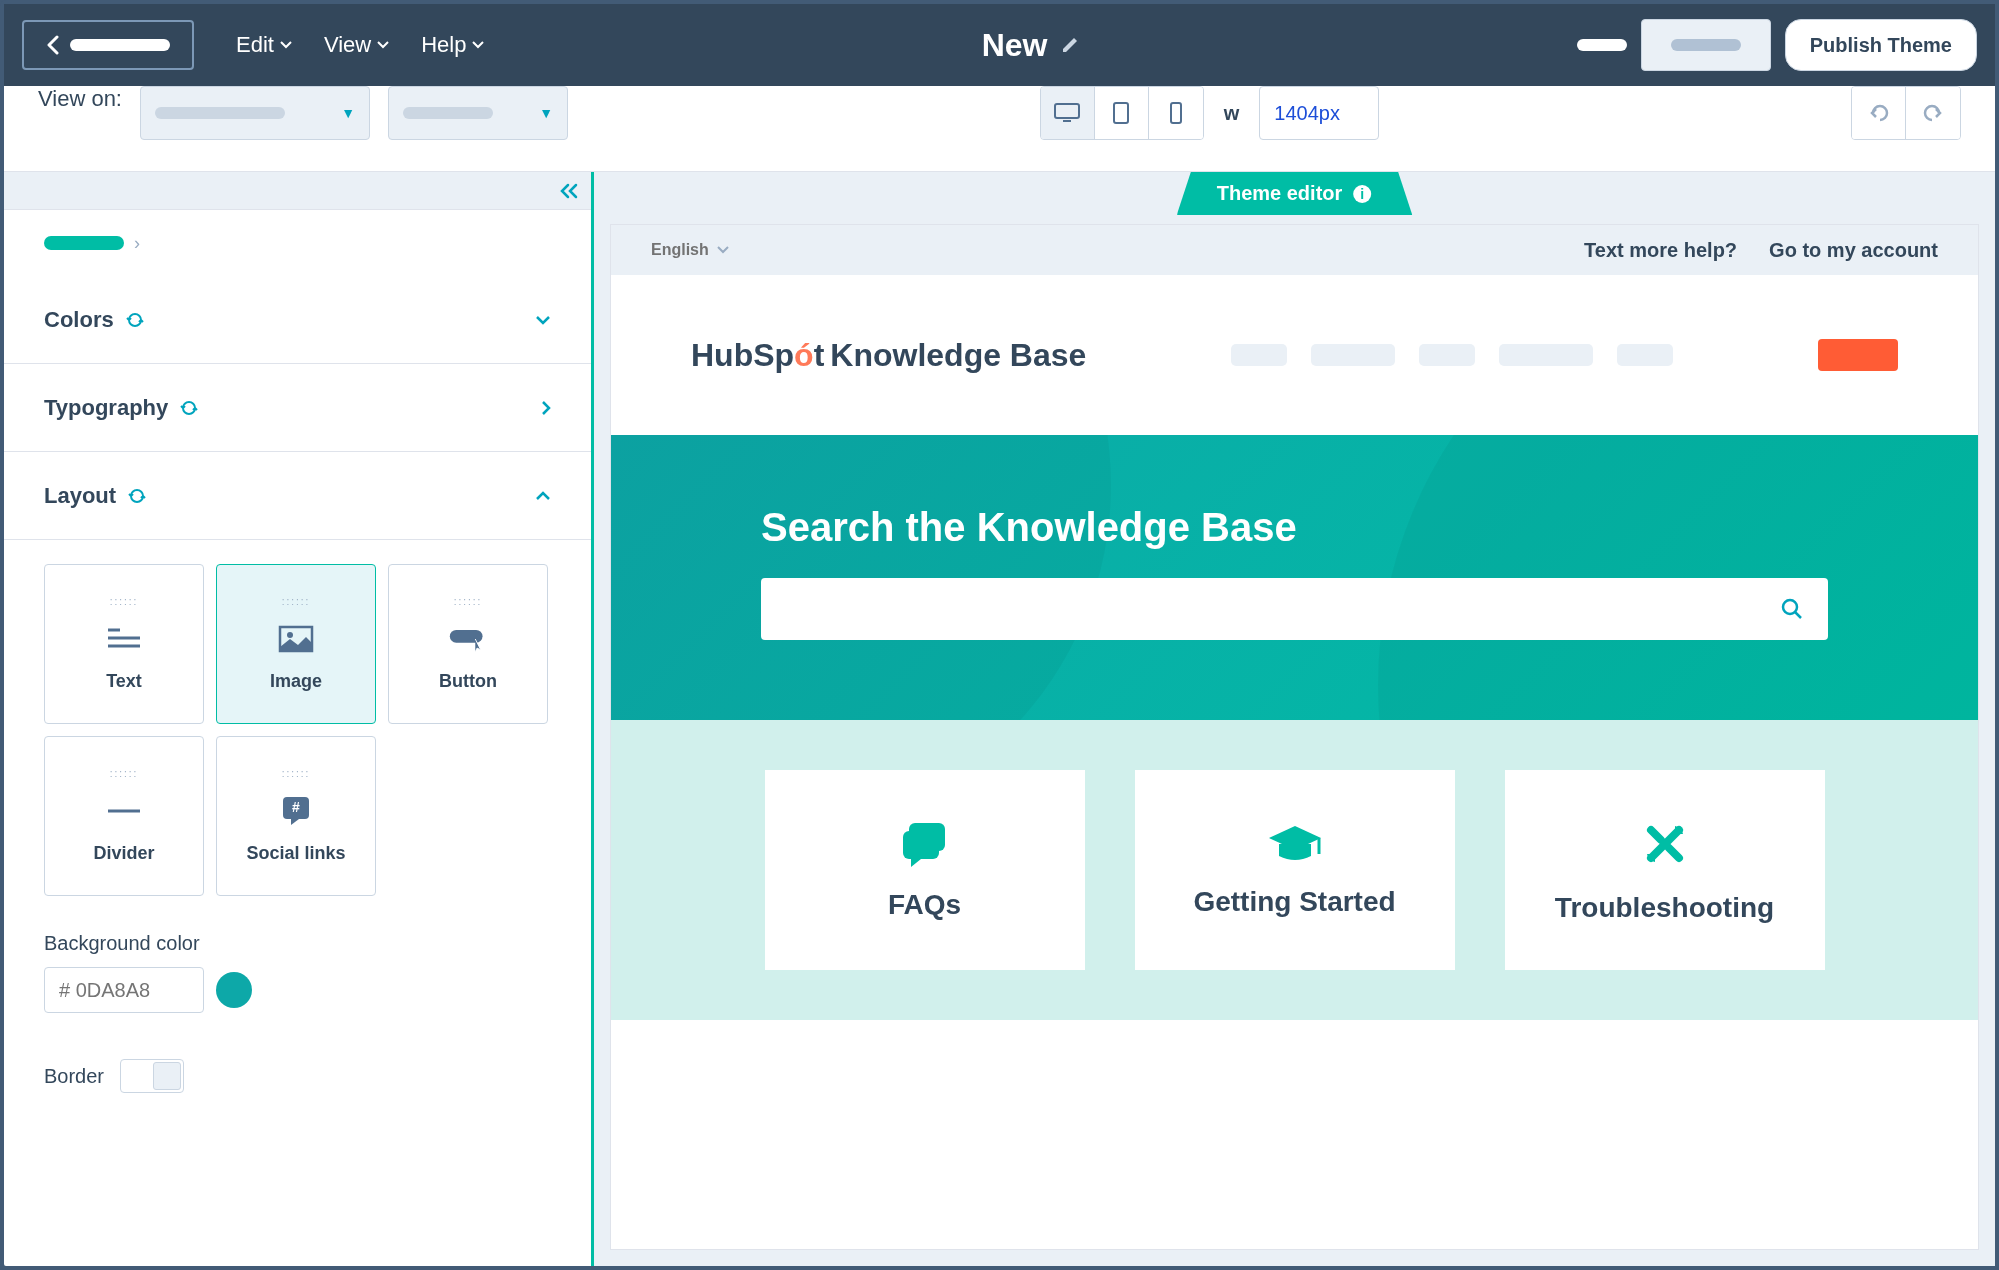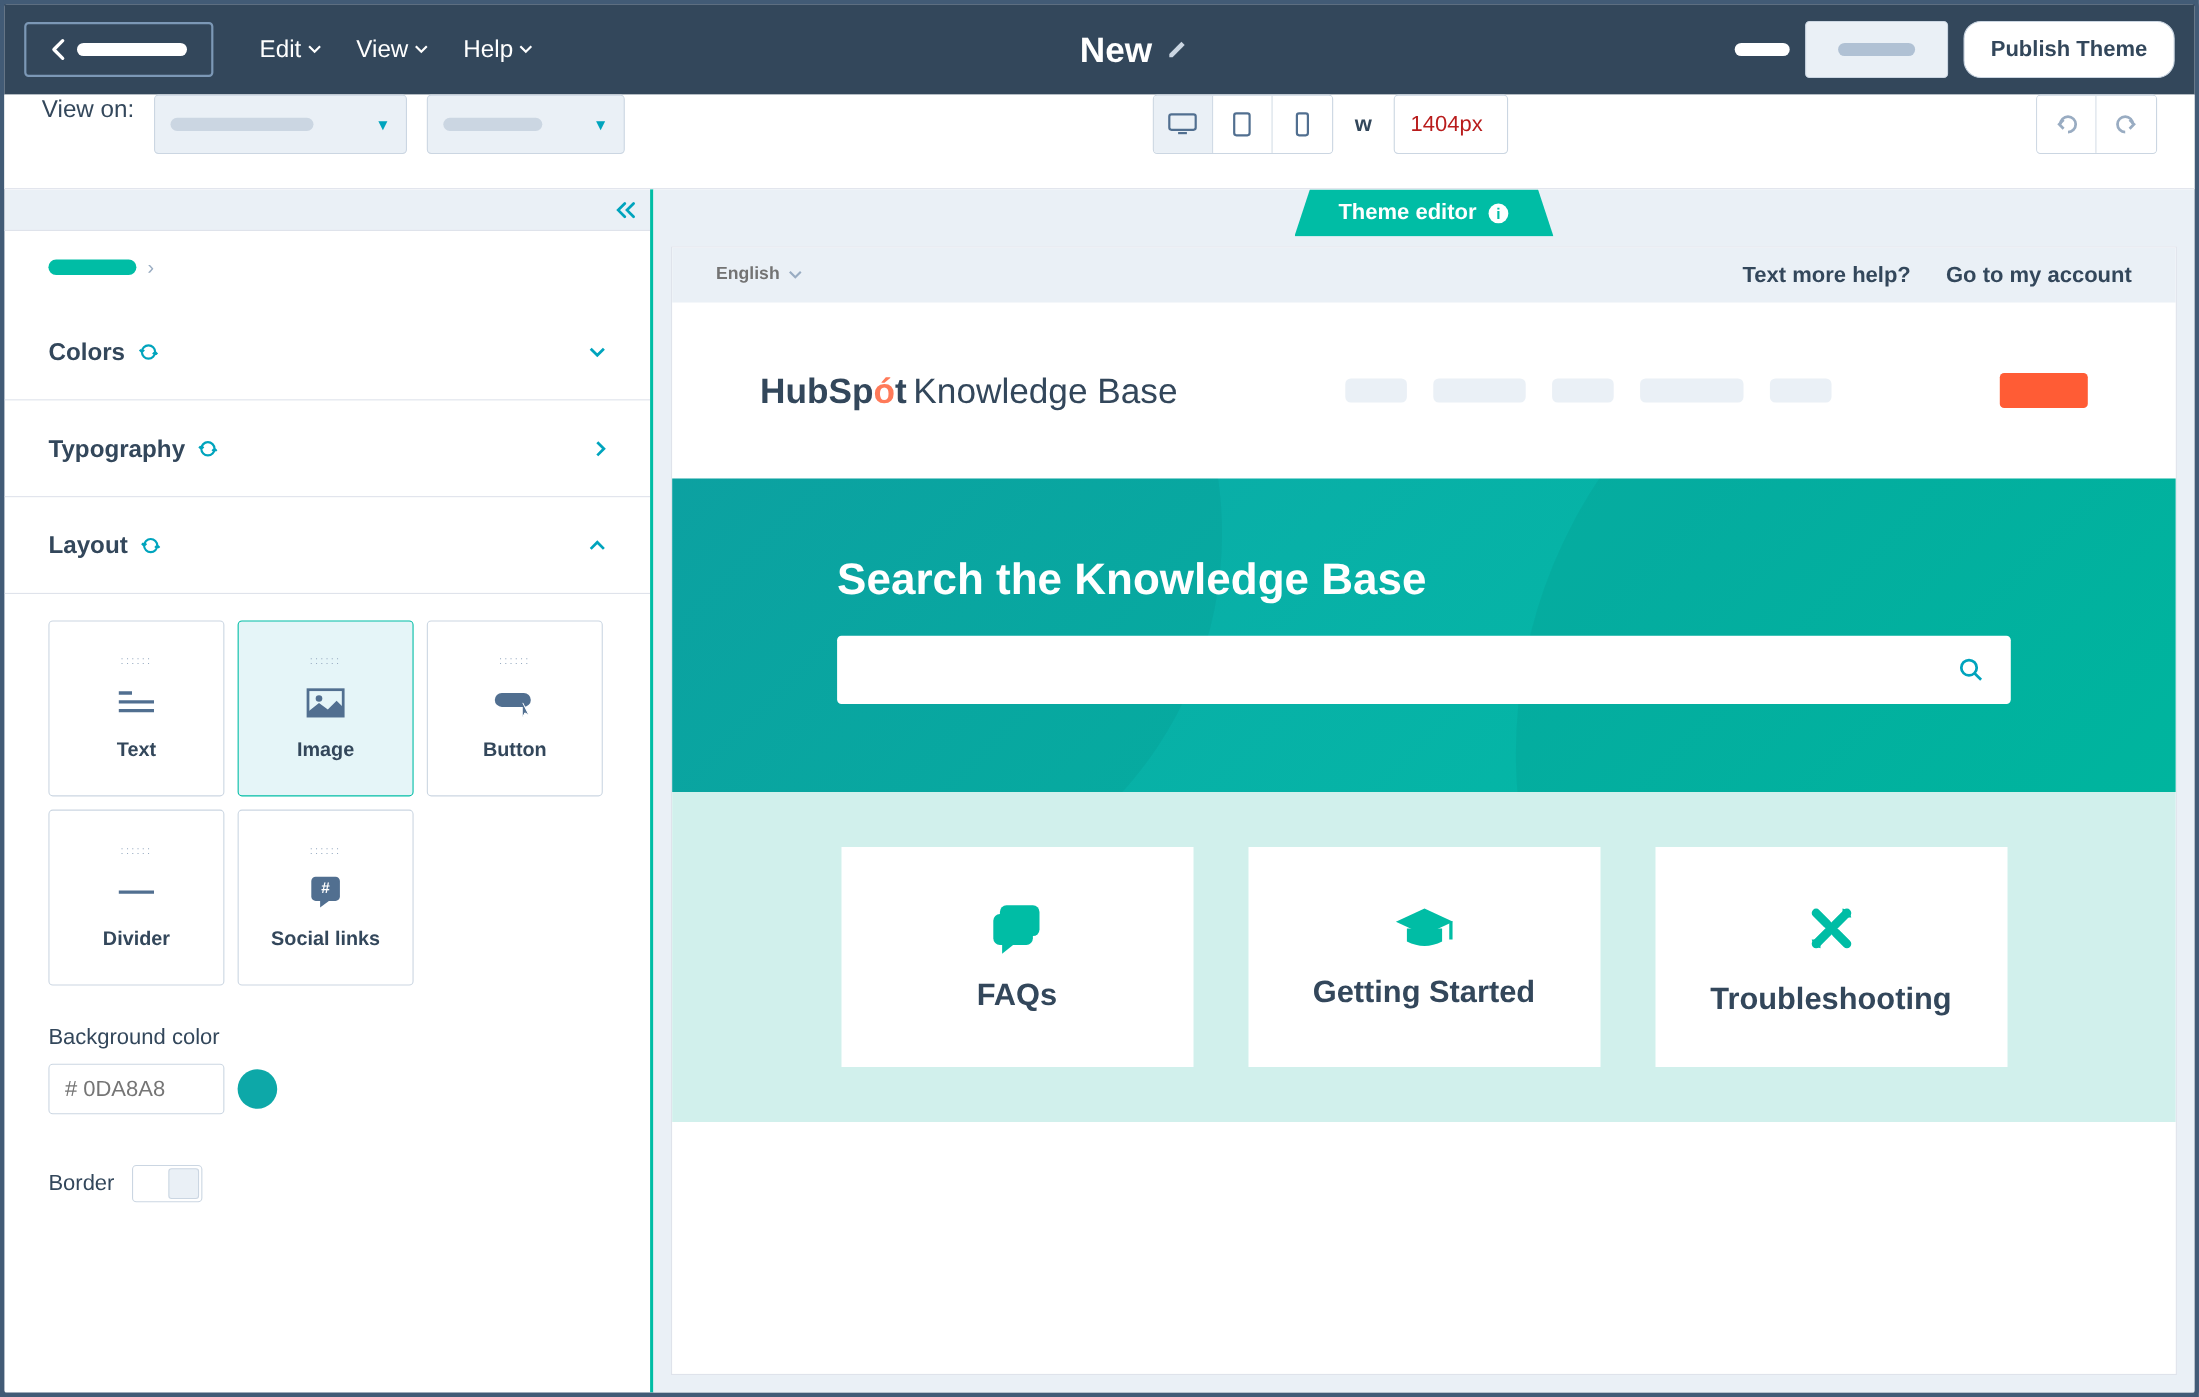--- a/index.html
+++ b/index.html
@@ -28,21 +28,21 @@
 .select-ghost { background: #eaf0f6; border: 1px solid #cbd6e2; border-radius: 4px; height: 54px; width: 230px; display: flex; align-items: center; justify-content: space-between; padding: 0 14px; cursor: pointer; }
 .select-ghost.small { width: 180px; }
 .select-skel { width: 130px; height: 12px; background: #cbd6e2; border-radius: 6px; }
 .caret { color: #00a4bd; font-size: 14px; }
 .subbar-center { flex: 1; display: flex; justify-content: center; align-items: center; gap: 20px; }
 .device-group { display: flex; border: 1px solid #cbd6e2; border-radius: 4px; overflow: hidden; height: 54px; }
 .device-btn { width: 54px; display: flex; align-items: center; justify-content: center; border-right: 1px solid #cbd6e2; cursor: pointer; background: #fff; }
 .device-btn:last-child { border-right: none; }
 .device-btn.active { background: #eaf0f6; }
 .width-label { color: #33475b; font-size: 20px; font-weight: 600; }
-.width-input { border: 1px solid #cbd6e2; border-radius: 4px; height: 54px; width: 104px; padding: 0 14px; font-size: 20px; color: #b91c1c; }
+.width-input { border: 1px solid #cbd6e2; border-radius: 4px; height: 54px; width: 120px; padding: 0 14px; font-size: 20px; color: #1d4ed8; }
 .subbar-right { display: flex; }
 .history-group { display: flex; border: 1px solid #cbd6e2; border-radius: 4px; overflow: hidden; height: 54px; }
 .history-btn { width: 54px; display: flex; align-items: center; justify-content: center; border-right: 1px solid #cbd6e2; cursor: pointer; color: #7c98b6; background: #fff; }
 .history-btn:last-child { border-right: none; }
 
 
 .content { flex: 1; display: flex; overflow: hidden; }
 
 
 .sidebar { width: 590px; border-right: 3px solid #00bda5; display: flex; flex-direction: column; overflow: hidden; }
@@ -355,21 +355,21 @@
               </svg>
             </div>
           <div class="kb-right-links">
             <span class="kb-link">Text more help?</span>
             <span class="kb-link">Go to my account</span>
           </div>
         </div>
         <div class="kb-header">
           <div class="kb-logo">
             <span class="hubspot-word"><span>HubSp</span><span class="hubspot-o">ó</span><span>t</span></span>
-              <span style="font-weight:400"> Knowledge Base</span>
+              <span style="font-weight:700"> Knowledge Base</span>
           </div>
           <div class="kb-nav-skels">
             <span class="nav-skel" style="width:56px"></span>
             <span class="nav-skel" style="width:84px"></span>
             <span class="nav-skel" style="width:56px"></span>
             <span class="nav-skel" style="width:94px"></span>
             <span class="nav-skel" style="width:56px"></span>
           </div>
           <div class="kb-cta"><span class="kb-cta-skel"></span></div>
         </div>

